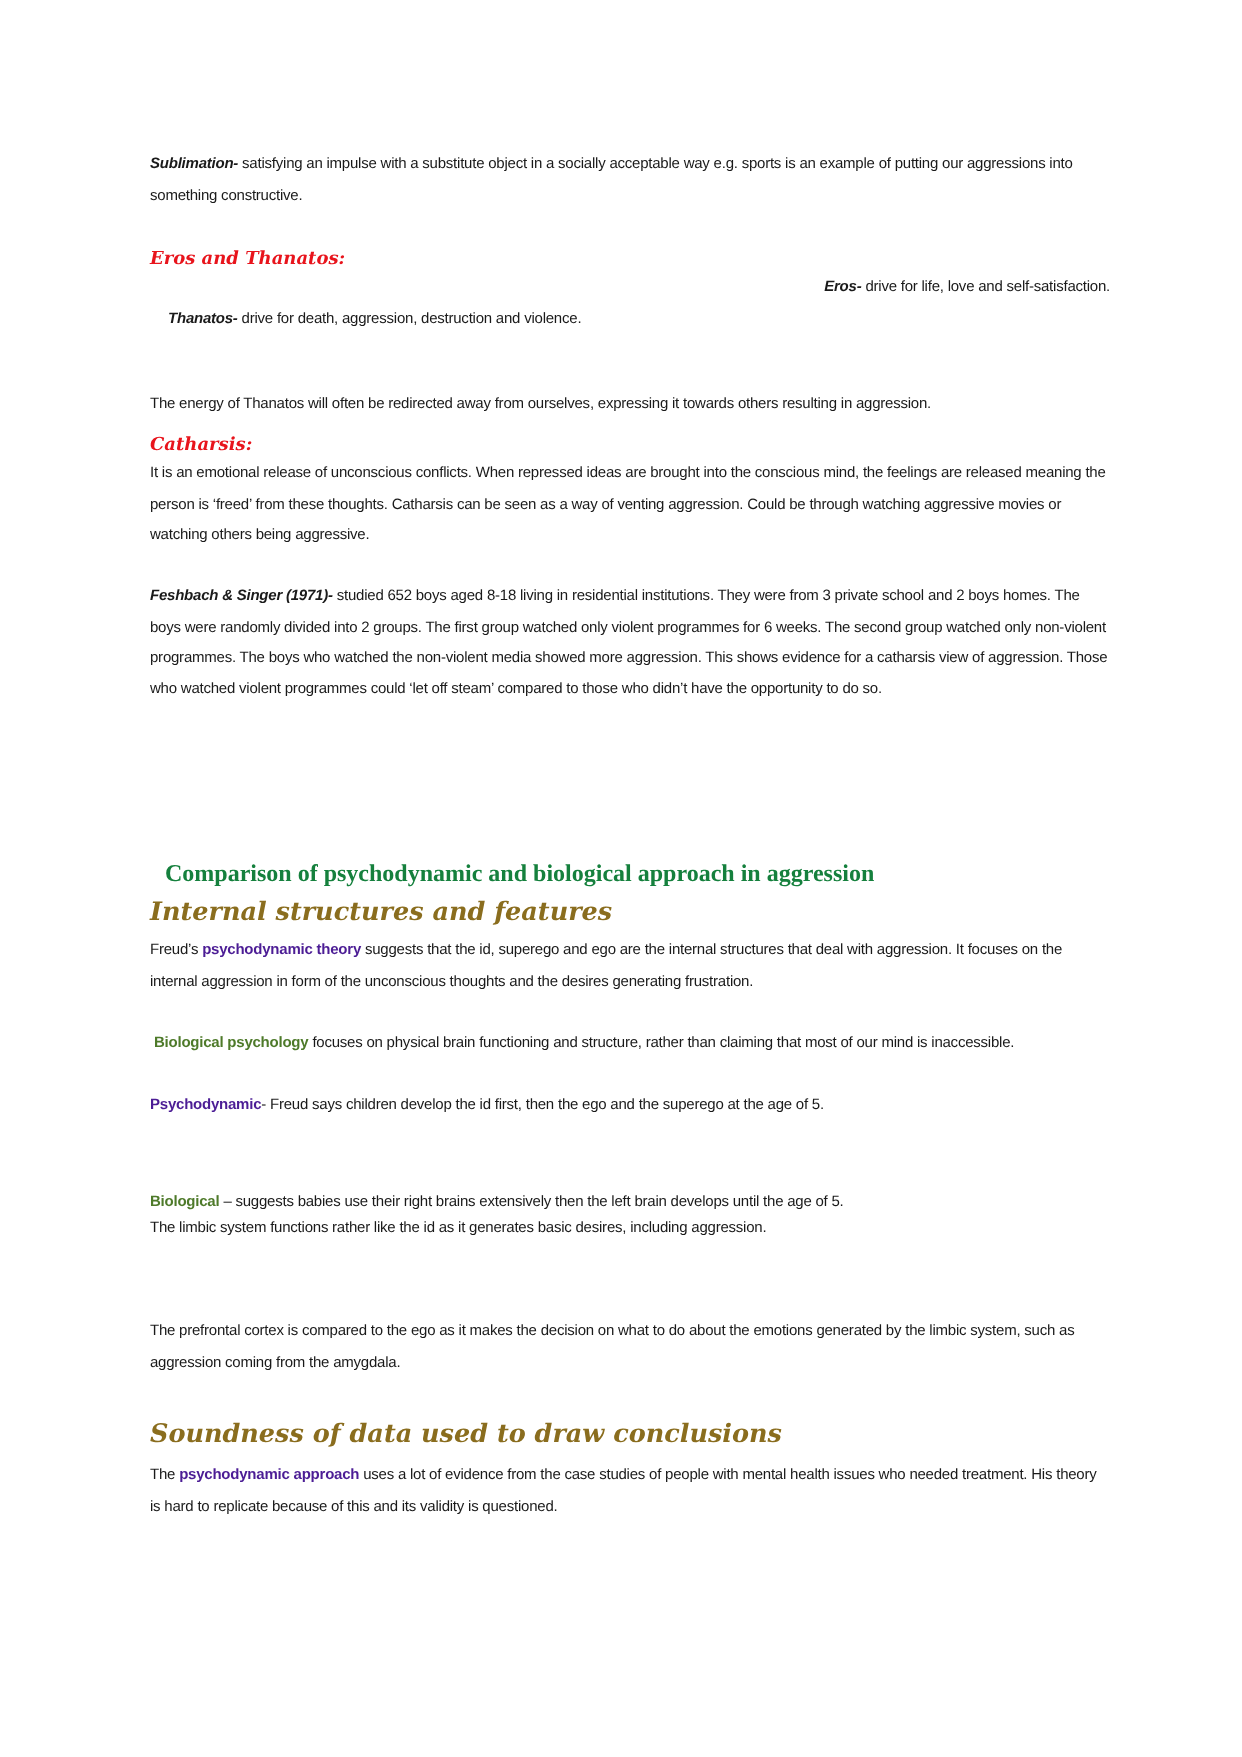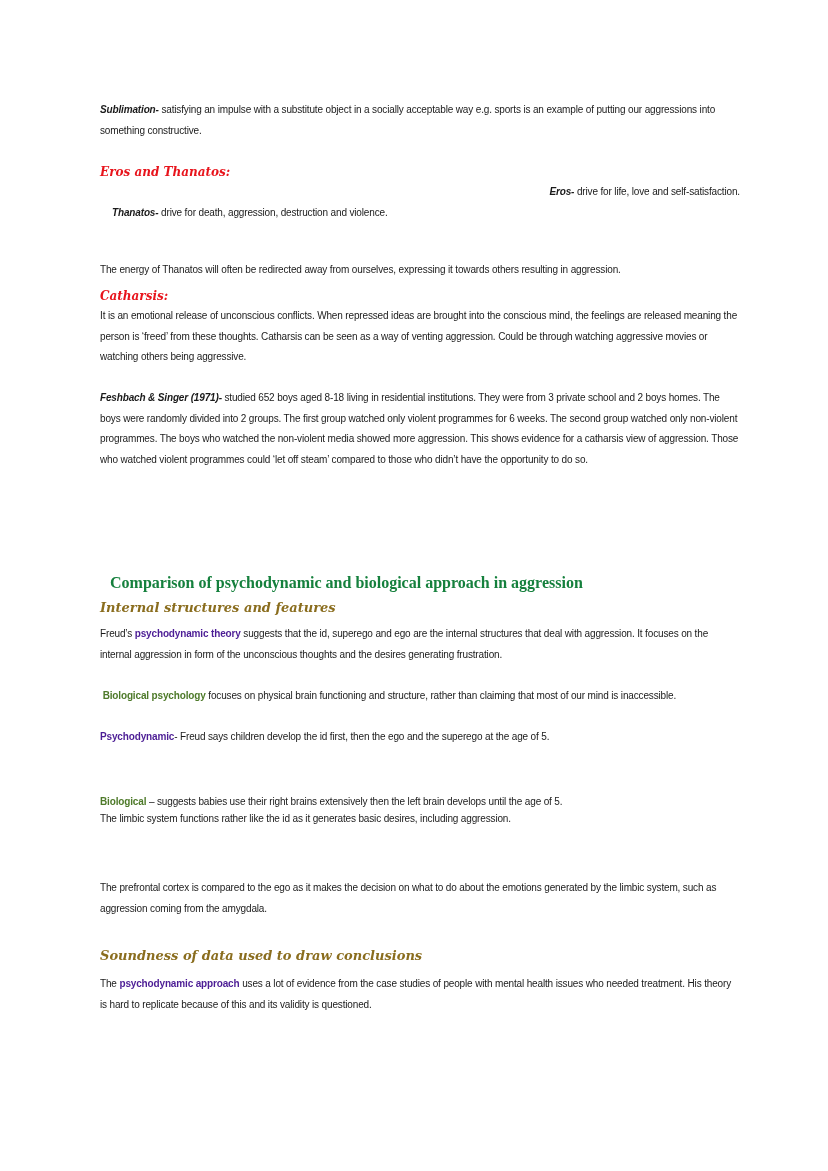--- a/index.html
+++ b/index.html
@@ -29,21 +29,21 @@
     font-family: "Liberation Serif", serif;
     color: #15803d;
     font-size: 16px;
     line-height: 26px;
     margin: 10px;
   }
   .script-head {
     font-family: "DejaVu Serif", serif;
     font-style: italic;
     color: #8a6d1e;
-    font-size: 13px;
+    font-size: 17px;
     line-height: 24px;
     margin: 0;
   }
   .blk { position: absolute; left: 0; width: 640px; }
 </style>
 </head>
 <body>
 
 <div class="page">
 

